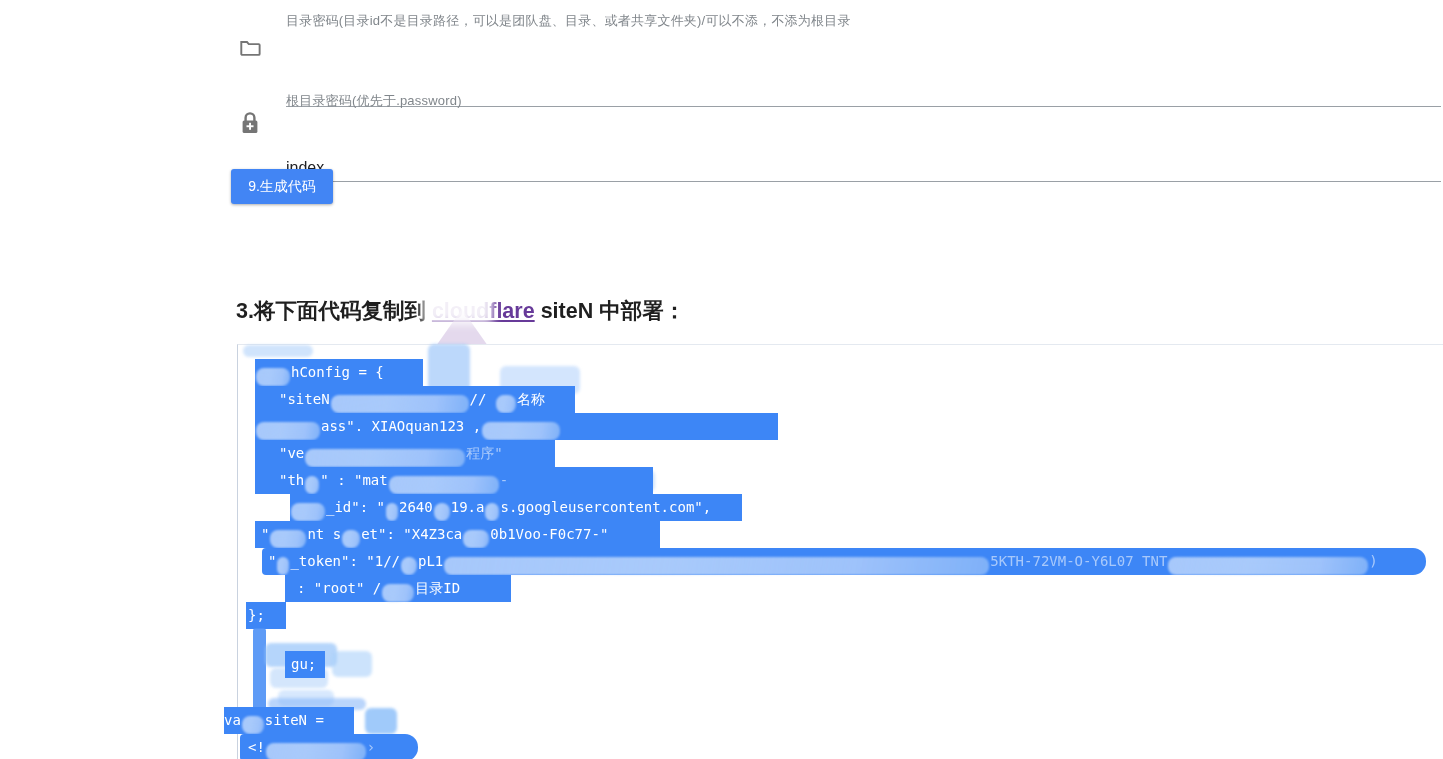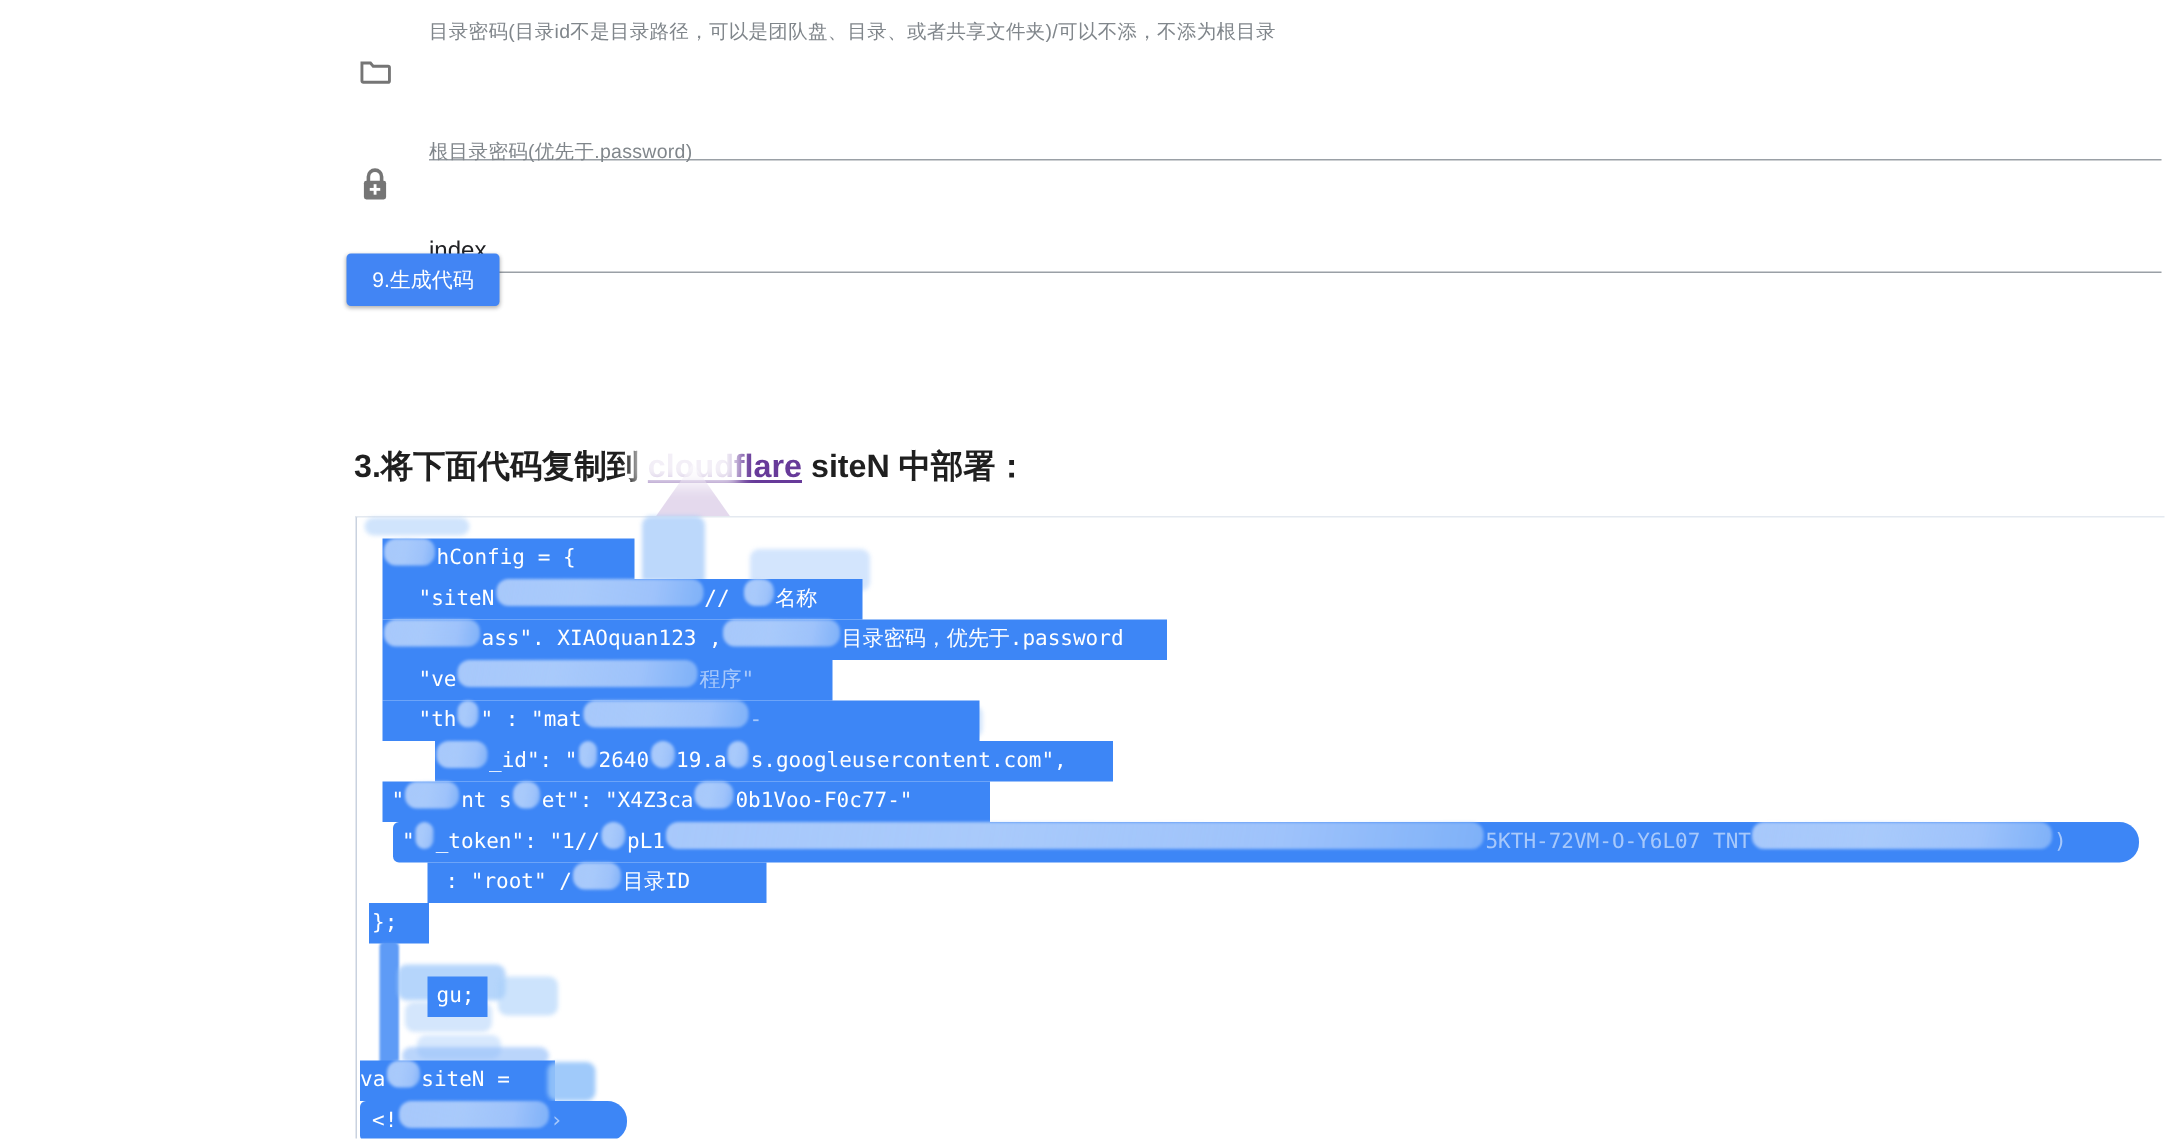--- a/index.html
+++ b/index.html
@@ -29,21 +29,21 @@
   }
   .h3 a{color:#673a99;text-decoration:underline;font-weight:bold;}
   
   .code-box{
     position:absolute;left:237px;top:344px;width:1206px;height:415px;
     border-left:1px solid #c9d2df;border-top:1px solid #e4e9f0;background:#fff;
   }
   .cl{
     position:absolute;height:27px;background:#3d86f6;color:#fff;
     font-family:"DejaVu Sans Mono",monospace;font-size:14px;line-height:27px;
-    display:flex;align-items:flex-start;white-space:pre;box-sizing:border-box;
+    display:flex;align-items:flex-end;white-space:pre;box-sizing:border-box;
   }
   .cl .f{flex:0 0 auto;}
   .cl .faint{opacity:.55;}
   .sm{
     flex:0 0 auto;display:inline-block;height:18px;border-radius:8px;margin:0 1px;
     background:linear-gradient(100deg,rgba(255,255,255,.55),rgba(199,221,252,.78) 40%,rgba(255,255,255,.5) 75%,rgba(170,205,250,.6));
     filter:blur(1.2px);
   }
   .sp{flex:0 0 auto;display:inline-block;height:1px;}
   .patch{position:absolute;border-radius:6px;filter:blur(1.5px);pointer-events:none;}
@@ -85,21 +85,21 @@
 <div class="patch" style="left:243px;top:345px;width:70px;height:12px;background:rgba(170,205,250,.55);"></div>
 <div class="patch" style="left:428px;top:344px;width:42px;height:48px;background:rgba(160,200,250,.7);"></div>
 <div class="patch" style="left:500px;top:366px;width:80px;height:28px;background:rgba(200,223,252,.8);"></div>
 <div class="patch" style="left:560px;top:470px;width:95px;height:22px;background:rgba(190,216,250,.7);"></div>
 <div class="patch" style="left:1150px;top:536px;width:300px;height:12px;background:rgba(255,255,255,.85);transform:rotate(1deg);"></div>
 
 <div class="cl" style="top:359px;left:255px;width:168px"><i class="sm" style="width:34px"></i><span class="f">hConfig = {</span></div>
 
 <div class="cl" style="top:386px;left:255px;width:320px"><i class="sp" style="width:24px"></i><span class="f">"siteN</span><i class="sm" style="width:138px"></i><span class="f">// </span><i class="sm" style="width:20px"></i><span class="f">名称</span></div>
 
-<div class="cl" style="top:413px;left:255px;width:523px"><i class="sm" style="width:64px"></i><span class="f">ass". XIAOquan123 ,</span><i class="sm" style="width:78px"></i><span class="f">目录密码，优先于.password</span></div>
+<div class="cl" style="top:413px;left:255px;width:523px"><i class="sm" style="width:64px"></i><span class="f">ass". XIAOquan123 ,</span><i class="sm" style="width:78px"></i></div>
 
 <div class="cl" style="top:440px;left:255px;width:300px"><i class="sp" style="width:24px"></i><span class="f">"ve</span><i class="sm" style="width:160px"></i><span class="f faint">程序"</span></div>
 
 <div class="cl" style="top:467px;left:255px;width:398px"><i class="sp" style="width:24px"></i><span class="f">"th</span><i class="sm" style="width:14px"></i><span class="f">" : "mat</span><i class="sm" style="width:110px"></i><span class="f faint">-</span></div>
 
 <div class="cl" style="top:494px;left:290px;width:452px"><i class="sm" style="width:34px"></i><span class="f">_id": "</span><i class="sm" style="width:12px"></i><span class="f">2640</span><i class="sm" style="width:16px"></i><span class="f">19.a</span><i class="sm" style="width:14px"></i><span class="f">s.googleusercontent.com",</span></div>
 
 <div class="cl" style="top:521px;left:255px;width:405px"><i class="sp" style="width:6px"></i><span class="f">"</span><i class="sm" style="width:36px"></i><span class="f">nt s</span><i class="sm" style="width:18px"></i><span class="f">et": "X4Z3ca</span><i class="sm" style="width:26px"></i><span class="f">0b1Voo-F0c77-"</span></div>
 
 <div class="cl round-r" style="top:548px;left:262px;width:1164px"><i class="sp" style="width:6px"></i><span class="f">"</span><i class="sm" style="width:12px"></i><span class="f">_token": "1//</span><i class="sm" style="width:16px"></i><span class="f">pL1</span><i class="sm" style="width:545px"></i><span class="f faint">5KTH-72VM-O-Y6L07 TNT</span><i class="sm" style="width:200px"></i><span class="f faint">)</span></div>
@@ -110,16 +110,16 @@
 
 <div class="patch" style="left:253px;top:628px;width:13px;height:84px;background:rgba(77,144,245,.9);border-radius:3px;filter:blur(.6px);"></div>
 <div class="patch" style="left:265px;top:643px;width:72px;height:24px;background:rgba(150,195,250,.7);"></div>
 <div class="patch" style="left:332px;top:651px;width:40px;height:26px;background:rgba(170,208,250,.6);"></div>
 <div class="patch" style="left:270px;top:668px;width:58px;height:20px;background:rgba(205,226,252,.85);"></div>
 <div class="patch" style="left:278px;top:690px;width:56px;height:16px;background:rgba(205,226,252,.8);"></div>
 <div class="patch" style="left:268px;top:698px;width:98px;height:12px;background:rgba(140,185,248,.6);"></div>
 
 <div class="cl" style="top:651px;left:285px;width:40px"><i class="sp" style="width:6px"></i><span class="f">gu;</span></div>
 
-<div class="cl" style="top:707px;left:240px;width:130px"><span class="f">va</span><i class="sm" style="width:22px"></i><span class="f">siteN =</span></div>
+<div class="cl" style="top:707px;left:224px;width:130px"><span class="f">va</span><i class="sm" style="width:22px"></i><span class="f">siteN =</span></div>
 <div class="patch" style="left:365px;top:708px;width:32px;height:26px;background:rgba(150,196,249,.9);"></div>
 
 <div class="cl round-r" style="top:734px;left:240px;width:178px"><i class="sp" style="width:8px"></i><span class="f">&lt;!</span><i class="sm" style="width:100px"></i><span class="f faint">›</span></div>
 
 </body></html>

